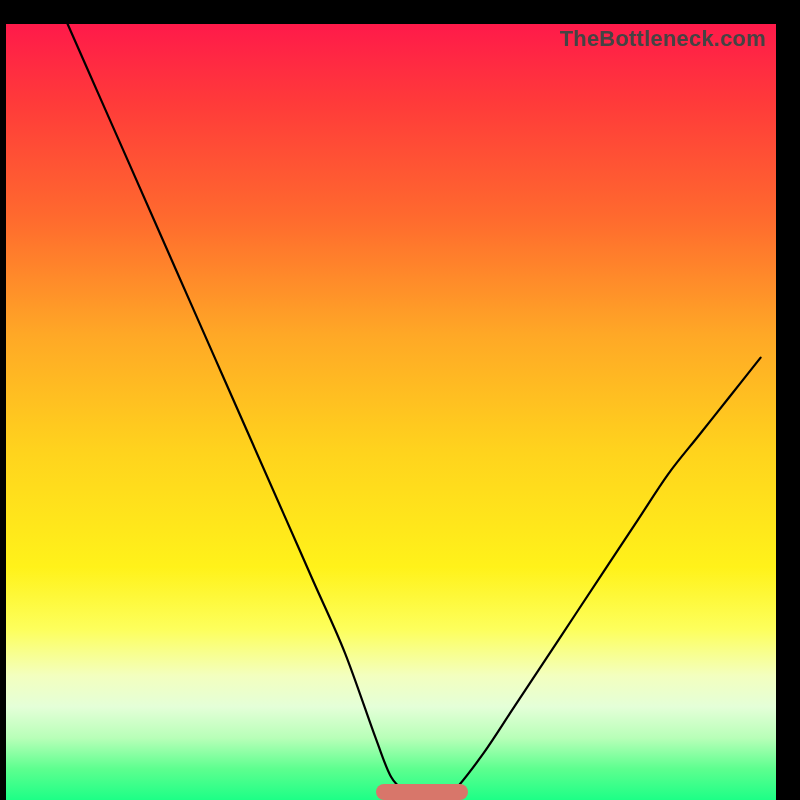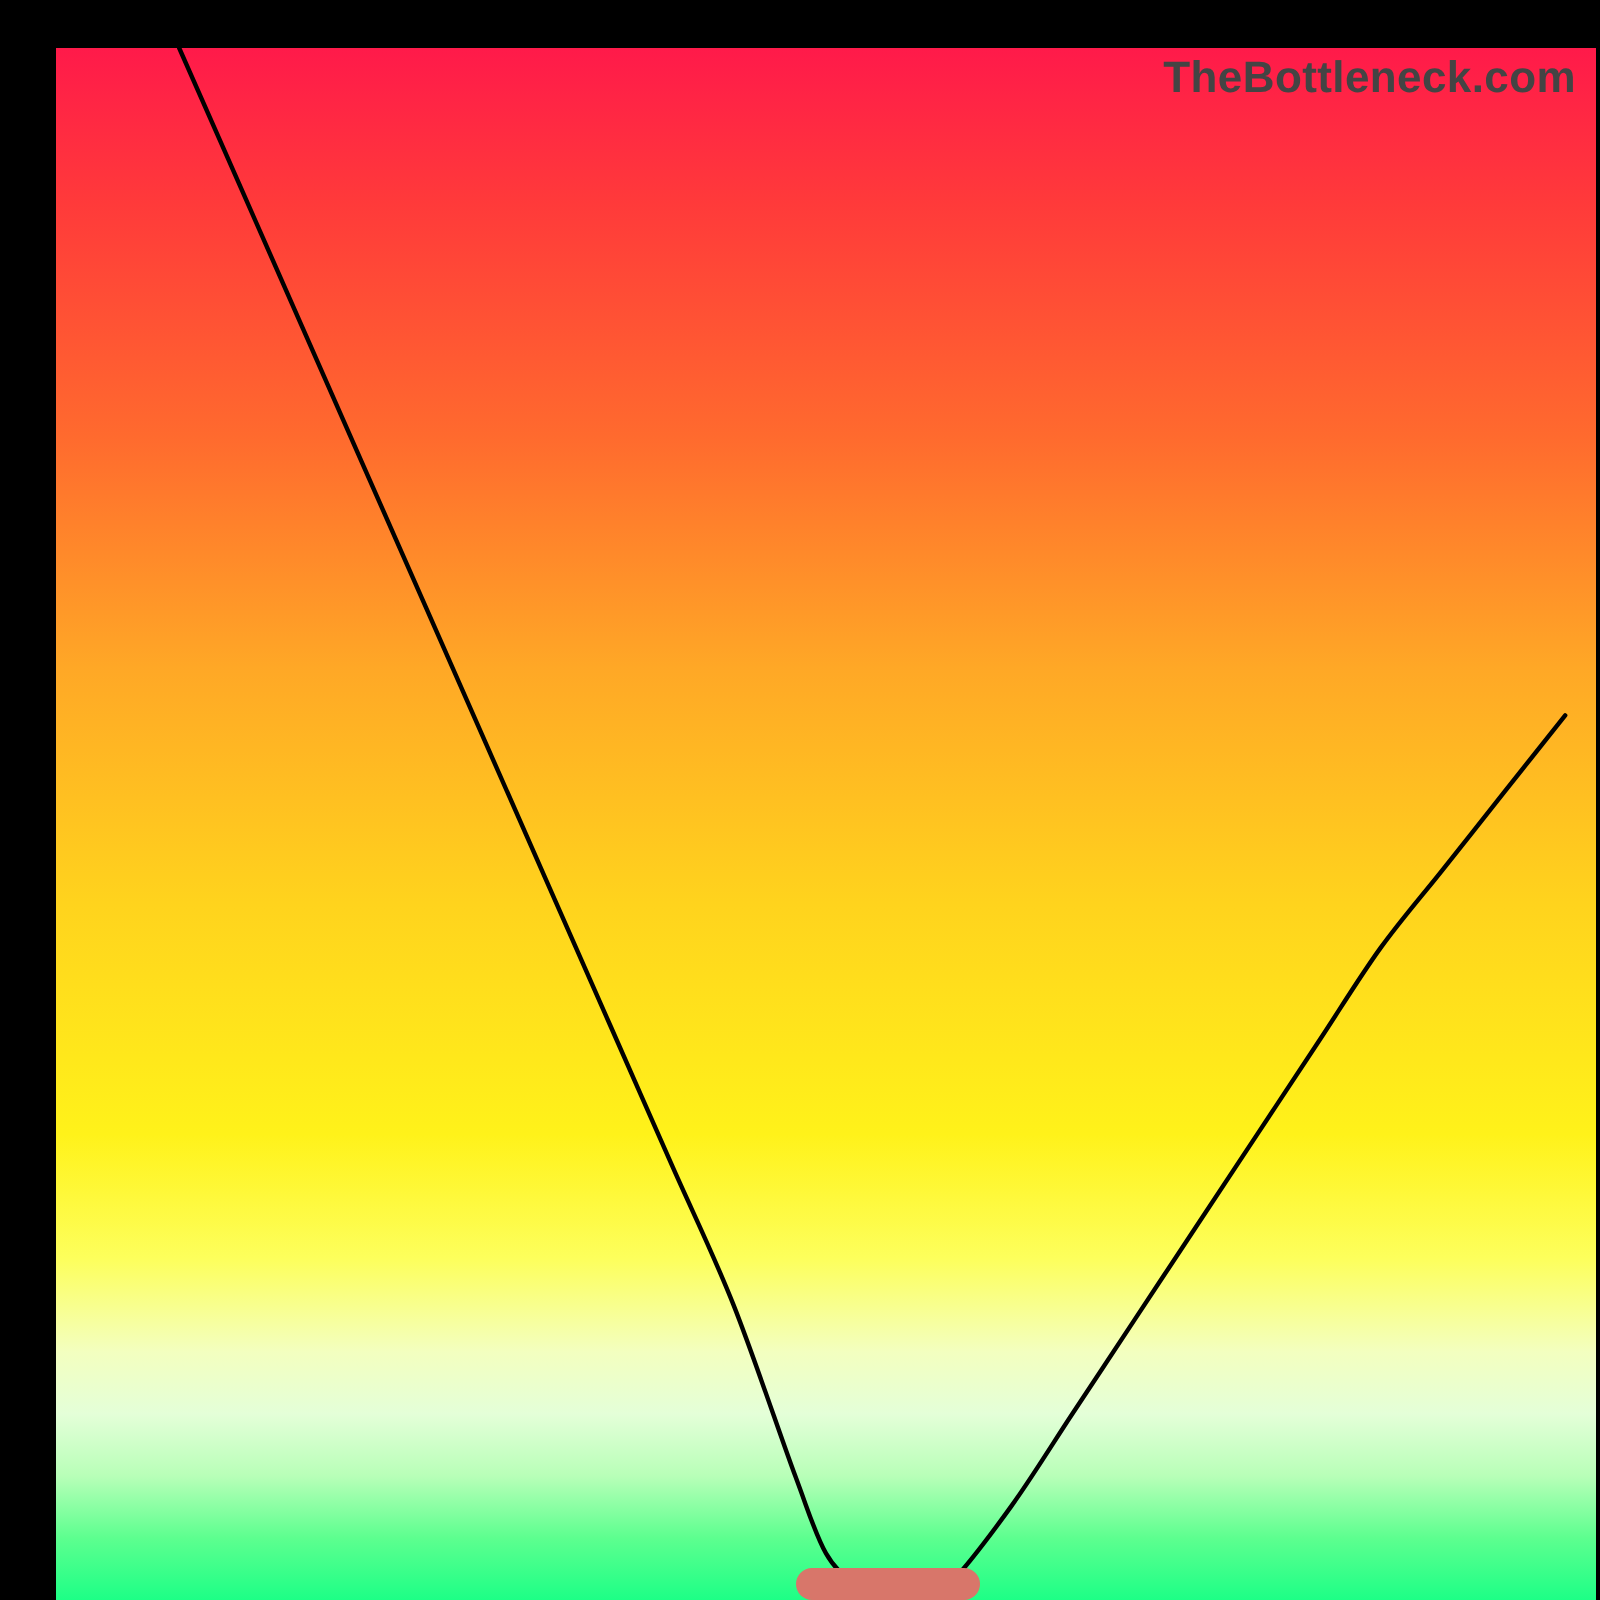--- a/index.html
+++ b/index.html
@@ -6,21 +6,21 @@
     margin: 0;
     padding: 0;
     width: 800px;
     height: 800px;
     background: #000;
     overflow: hidden;
     font-family: Arial, Helvetica, sans-serif;
   }
   .frame {
     position: absolute;
-    left: 28px;
+    left: 6px;
     top: 24px;
     width: 770px;
     height: 776px;
     background: linear-gradient(to bottom,
       #ff1a4a 0%,
       #ff3a3a 10%,
       #ff6a2e 25%,
       #ffa826 40%,
       #ffd31d 55%,
       #fff21a 70%,

